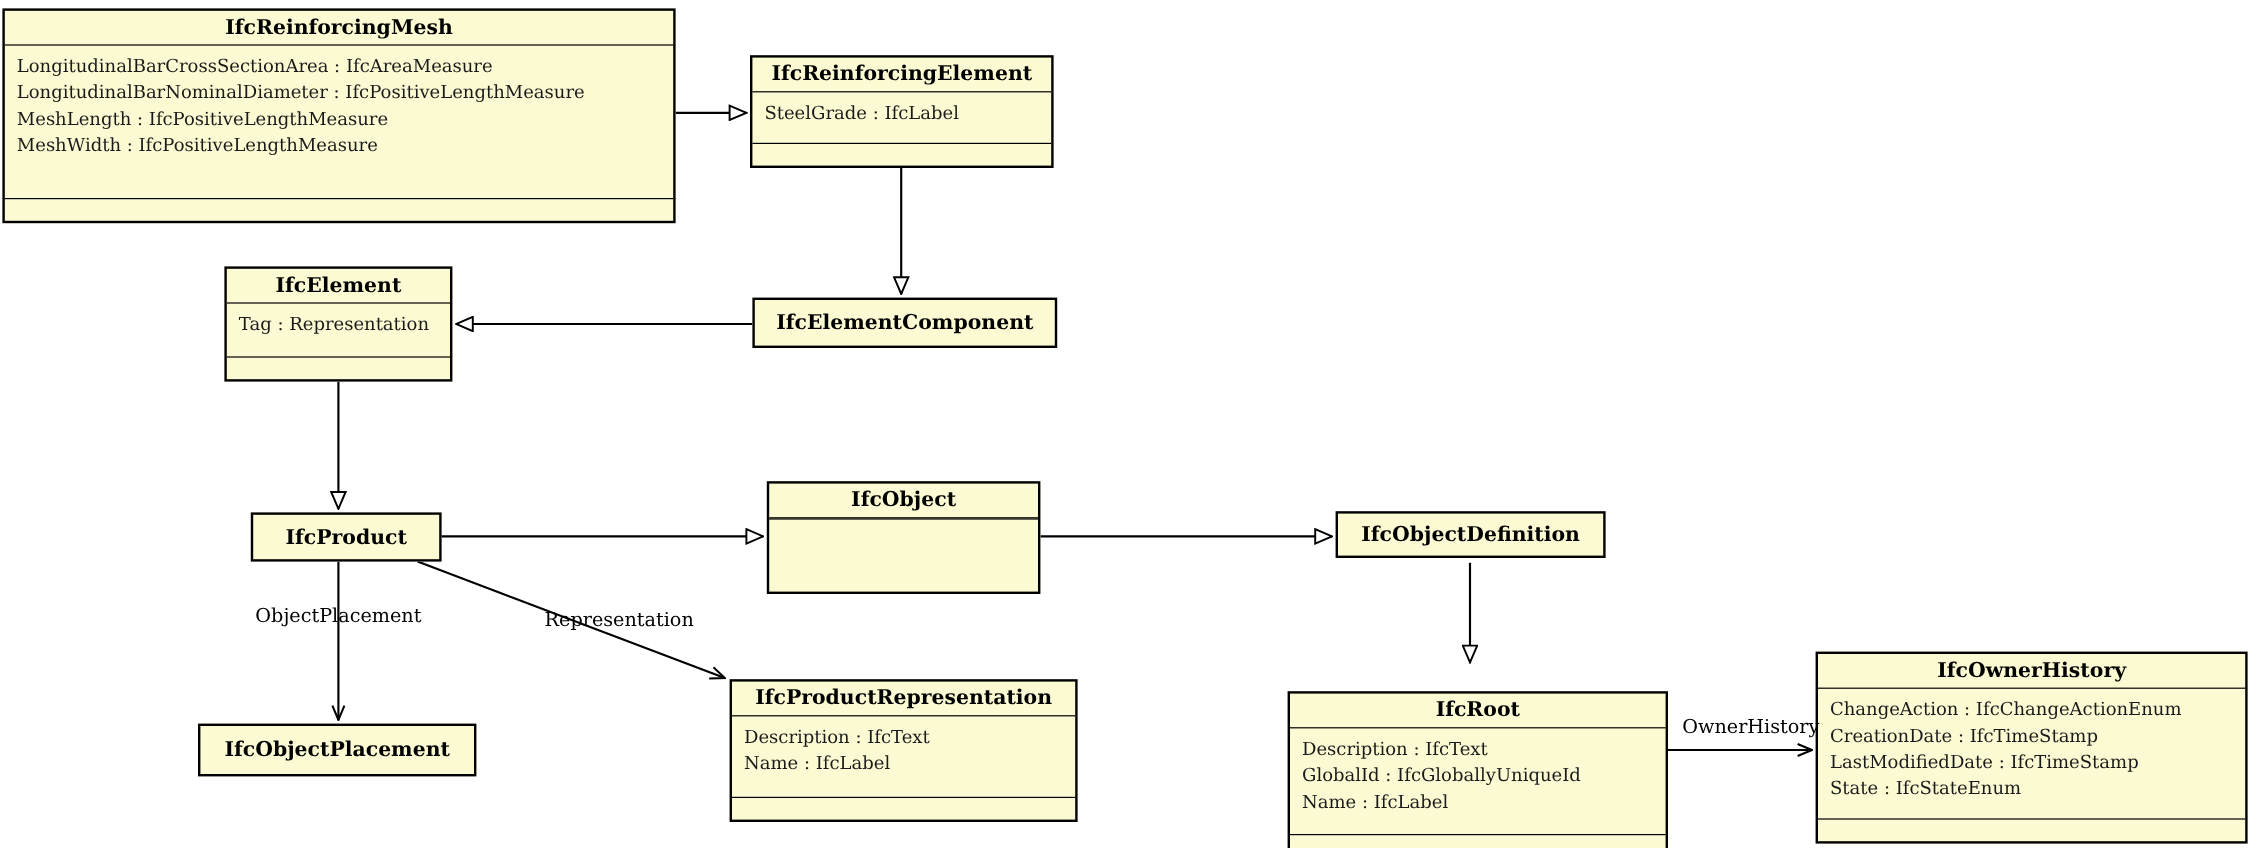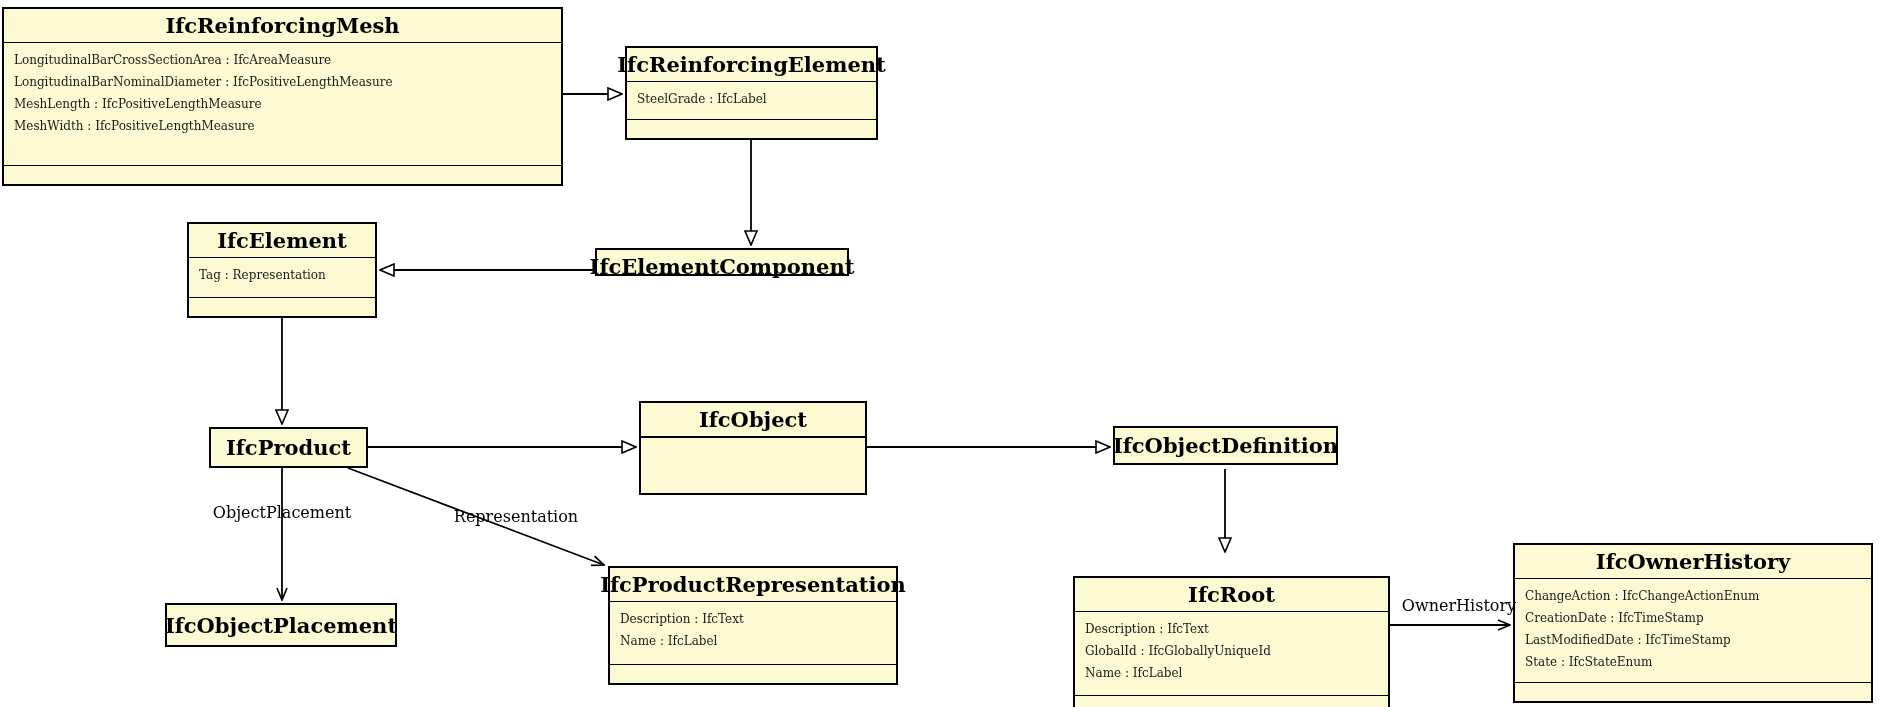--- a/index.html
+++ b/index.html
@@ -22,30 +22,30 @@
     position:absolute;z-index:2;
     background:var(--fill);
     border:2px solid var(--border);
     box-sizing:border-box;
     display:flex;flex-direction:column;
     color:var(--text);
   }
   .box .title{
     flex:0 0 auto;
     display:flex;align-items:center;justify-content:center;
-    font-weight:bold;font-size:21px;color:#000;
+    font-weight:bold;font-size:17px;color:#000;
     padding:4px 6px;
     border-bottom:1px solid var(--border);
     white-space:nowrap;
   }
   .box.single .title{flex:1 1 auto;border-bottom:none;}
   .box .attrs{
     flex:1 1 auto;
     padding:6px 10px 4px 10px;
-    font-size:12px;line-height:22px;
+    font-size:15px;line-height:22px;
     overflow:hidden;
   }
   .box .attr{white-space:nowrap;}
   .box .empty{
     flex:0 0 18px;
     border-top:1px solid var(--border);
   }
   .edge-label{
     position:absolute;z-index:3;
     font-size:16px;color:#000;
@@ -101,21 +101,21 @@
   </div>
 
   <div class="box" style="left:187px;top:222px;width:190px;height:96px">
     <div class="title">IfcElement</div>
     <div class="attrs">
       <div class="attr">Tag : Representation</div>
     </div>
     <div class="empty"></div>
   </div>
 
-  <div class="box single" style="left:595px;top:248px;width:254px;height:28px">
+  <div class="box single" style="left:627px;top:248px;width:254px;height:42px">
     <div class="title">IfcElementComponent</div>
   </div>
 
   <div class="box single" style="left:209px;top:427px;width:159px;height:41px">
     <div class="title">IfcProduct</div>
   </div>
 
   <div class="box" style="left:639px;top:401px;width:228px;height:94px">
     <div class="title">IfcObject</div>
     <div class="empty"></div>

